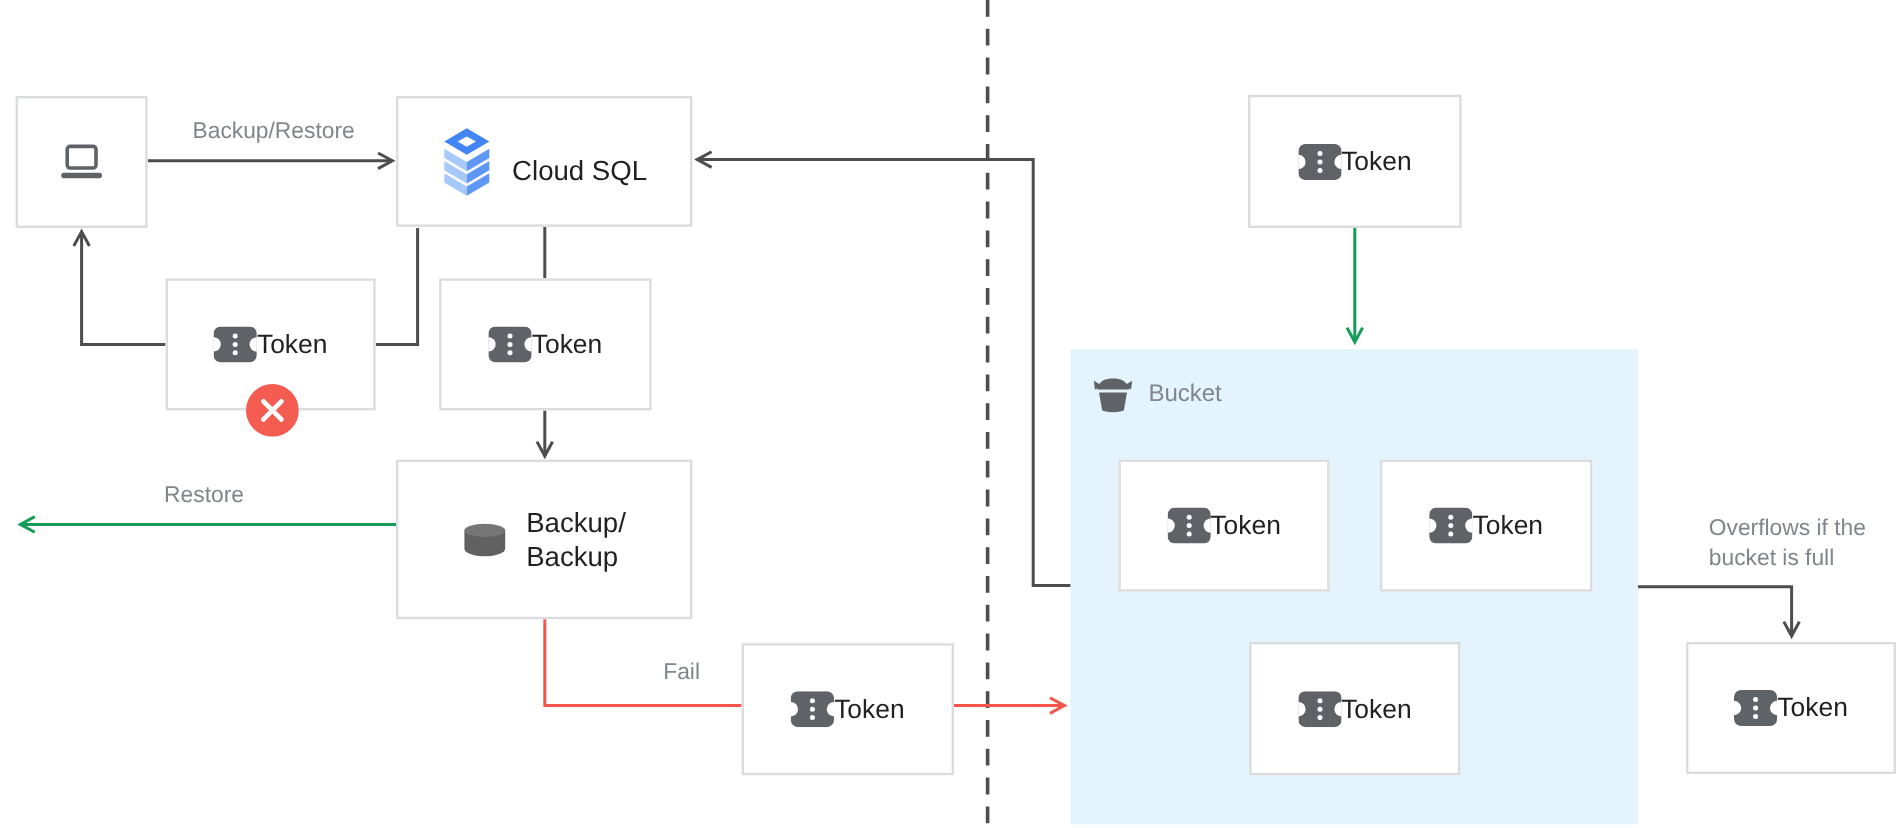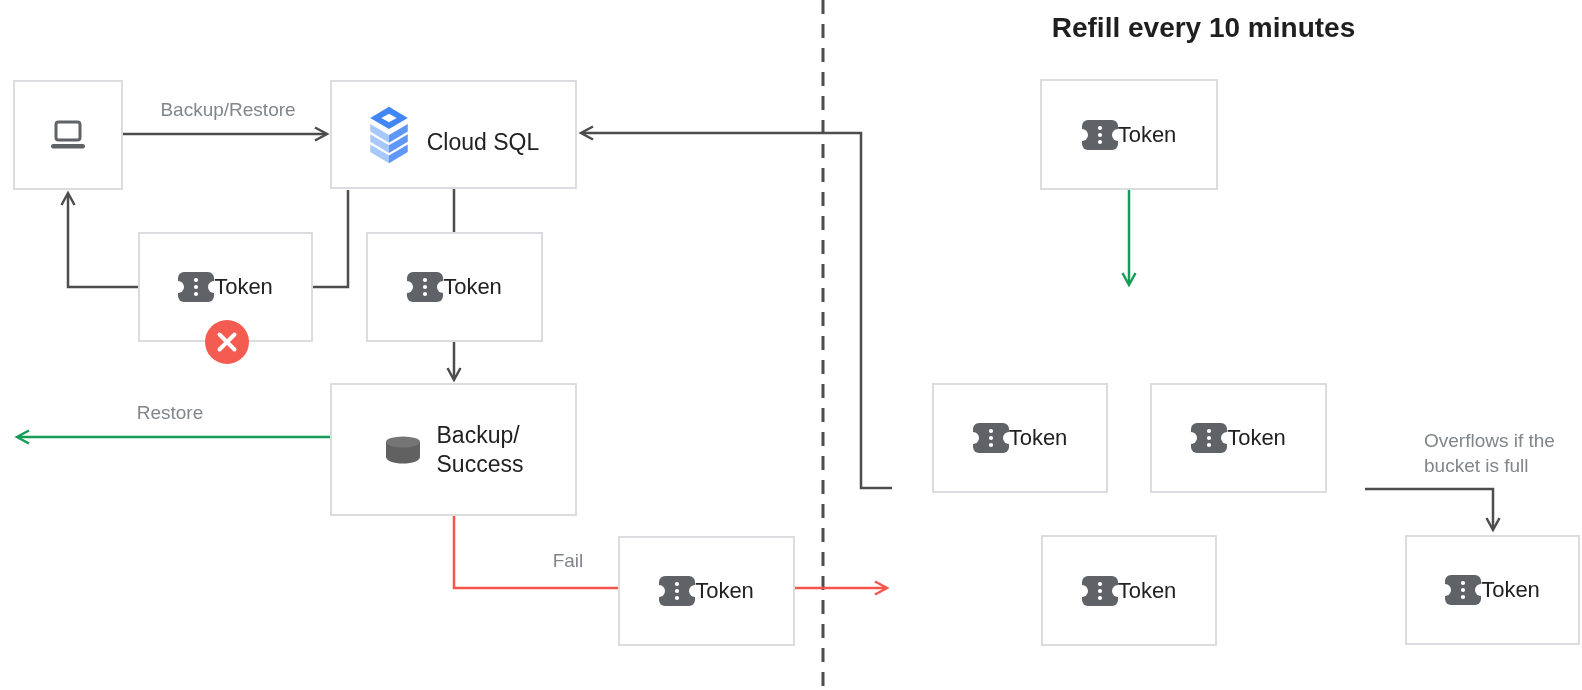--- a/index.html
+++ b/index.html
@@ -71,20 +71,28 @@
       </symbol>
       <symbol id="sym-bucket" viewBox="0 0 36 33">
         <path d="M4,13 C6,5 12,3.5 18,3.5 C24,3.5 30,5 32,13 Z" fill="#5F6368"></path>
         <path d="M2.5,13 L1.5,5.5 L8.5,9.5 Z" fill="#5F6368"></path>
         <path d="M33.5,13 L34.5,5.5 L27.5,9.5 Z" fill="#5F6368"></path>
         <path d="M6,15.5 H30 L27.3,31 C21.2,33 14.8,33 8.7,31 Z" fill="#5F6368"></path>
       </symbol>
     </defs>
   </svg>
 
+  <div class="bucket-area">
+    <div class="bucket-header">
+      <svg width="35" height="32">
+          <use href="#sym-bucket"></use>
+        </svg>
+      <span class="bucket-label">Bucket</span>
+    </div>
+  </div>
 
   <svg class="connector-svg" width="1582" height="690">
     <defs>
       <marker id="ah-gray" markerWidth="18" markerHeight="18" refX="14" refY="9" orient="auto" markerUnits="userSpaceOnUse">
         <path d="M3,2.5 L15,9 L3,15.5" fill="none" stroke="#4D4D4D" stroke-width="2.5"></path>
       </marker>
       <marker id="ah-green" markerWidth="18" markerHeight="18" refX="14" refY="9" orient="auto" markerUnits="userSpaceOnUse">
         <path d="M3,2.5 L15,9 L3,15.5" fill="none" stroke="#149C58" stroke-width="2.5"></path>
       </marker>
       <marker id="ah-red" markerWidth="18" markerHeight="18" refX="14" refY="9" orient="auto" markerUnits="userSpaceOnUse">
@@ -97,21 +105,20 @@
     <path d="M313,287 L348,287 L348,190" fill="none" stroke="#4D4D4D" stroke-width="2.5"></path>
     <path d="M454,189 V232" fill="none" stroke="#4D4D4D" stroke-width="2.5"></path>
     <path d="M454,342 V379" fill="none" stroke="#4D4D4D" stroke-width="2.5" marker-end="url(#ah-gray)"></path>
     <path d="M330,437 H18" fill="none" stroke="#149C58" stroke-width="2.5" marker-end="url(#ah-green)"></path>
     <path d="M454,492 V588 H886" fill="none" stroke="#F4564C" stroke-width="2.5" marker-end="url(#ah-red)"></path>
     <path d="M892,488 H861 V133 H582" fill="none" stroke="#4D4D4D" stroke-width="2.5" marker-end="url(#ah-gray)"></path>
     <path d="M1129,190 V284" fill="none" stroke="#149C58" stroke-width="2.5" marker-end="url(#ah-green)"></path>
     <path d="M1365,489 H1493 V529" fill="none" stroke="#4D4D4D" stroke-width="2.5" marker-end="url(#ah-gray)"></path>
   </svg>
 
-  <div class="diagram-title">Refill every 10 minutes</div>
 
   <div class="box" style="left:13px;top:80px;width:110px;height:110px;">
     <svg width="38" height="31">
         <use href="#sym-laptop"></use>
       </svg>
   </div>
 
   <div class="box" style="left:330px;top:80px;width:247px;height:109px;gap:17px;">
     <svg width="42" height="58">
         <use href="#sym-cloudsql"></use>
@@ -132,21 +139,21 @@
       </svg>
     <span class="box-label">Token</span>
   </div>
 
   <div class="box" style="left:330px;top:383px;width:247px;height:133px;gap:15px;">
     <svg width="38" height="28">
         <use href="#sym-cylinder"></use>
       </svg>
     <div class="backup-lines">
       <div>Backup/</div>
-      <div>Success</div>
+      <div>Backup</div>
     </div>
   </div>
 
   <div class="box" style="left:618px;top:536px;width:177px;height:110px;">
     <svg width="36" height="30">
         <use href="#sym-token"></use>
       </svg>
     <span class="box-label">Token</span>
   </div>
 

